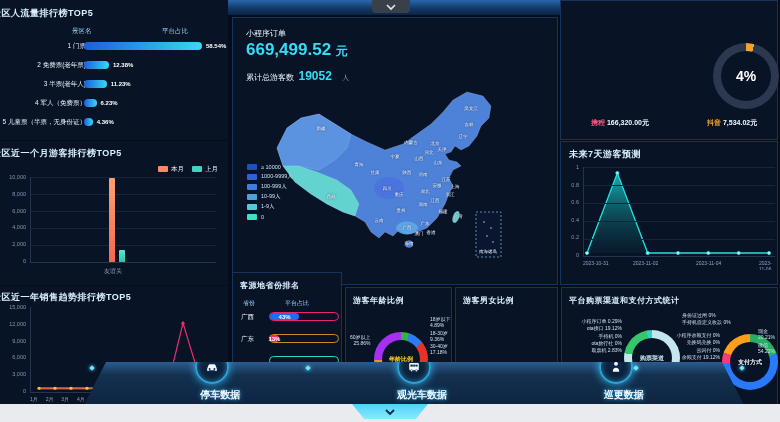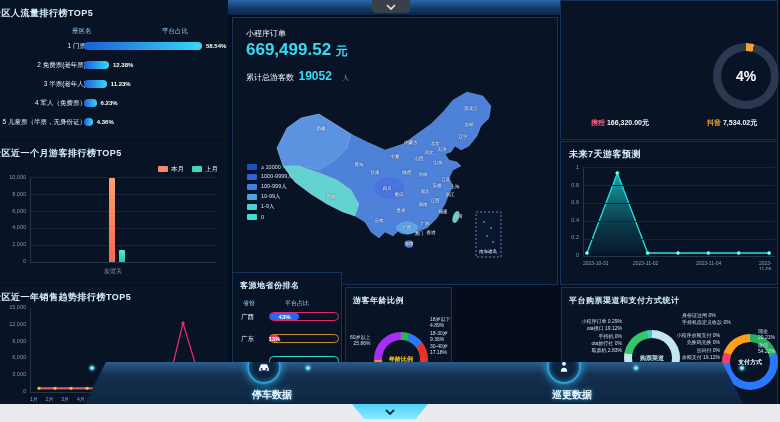--- a/index.html
+++ b/index.html
@@ -396,20 +396,23 @@
     <div><span>60岁以上</span><br><span>25.86%</span></div>
       </div>
     <div class="callout" style="position:absolute;left:84px;top:28px;">
 
     <div><span>18岁以下</span><br><span>4.89%</span></div>
         <div><span>18-30岁</span><br><span>9.36%</span></div>
         <div><span>30-40岁</span><br><span>17.18%</span></div>
       </div>
   </div>
 
+  <div class="panel" style="left:455px;top:287px;width:103px;height:118px;">
+    <div class="ptitle" style="left:7px;top:7px;font-size:8px;">游客男女比例</div>
+  </div>
 
   <div class="panel" style="left:561px;top:287px;width:217px;height:118px;">
     <div class="ptitle" style="left:7px;top:7px;font-size:8px;">平台购票渠道和支付方式统计</div>
     <div class="donut" id="channel-donut" style="left: 62px; top: 42px; width: 56px; height: 56px; background: conic-gradient(rgb(195, 230, 239) 0%, rgb(195, 230, 239) 77.76%, rgb(53, 197, 107) 77.76%, rgb(53, 197, 107) 96.88%, rgb(53, 208, 197) 96.88%, rgb(53, 208, 197) 99.71%, rgb(43, 123, 246) 99.71%, rgb(43, 123, 246) 100%);">
       <div class="hole" style="left:8px;top:8px;width:40px;height:40px;">
         <span class="donut-center t6" style="color:#bfe3ea;">购票渠道</span>
       </div>
     </div>
     <div class="callout" style="position:absolute;left:4px;top:30px;text-align:right;width:56px;">
 
@@ -454,20 +457,35 @@
               <circle cx="13" cy="12.5" r="1.2" fill="#0e2a4d"></circle>
             </svg>
           </span>
         </div>
                  <div class="nav-label">停车数据</div>
       </div>
       <div class="nav-item">
         <div class="nav-circle">
           <span>
             <svg width="16" height="16" viewBox="0 0 20 20">
+              <rect x="4" y="5" width="12" height="9" rx="1.5" fill="#f2f8ff"></rect>
+              <rect x="5.5" y="7" width="3" height="2.5" fill="#0e2a4d"></rect>
+              <rect x="9" y="7" width="3" height="2.5" fill="#0e2a4d"></rect>
+              <rect x="12.5" y="7" width="2" height="2.5" fill="#0e2a4d"></rect>
+              <circle cx="7" cy="14.5" r="1.3" fill="#f2f8ff" stroke="#0e2a4d" stroke-width="0.6"></circle>
+              <circle cx="13" cy="14.5" r="1.3" fill="#f2f8ff" stroke="#0e2a4d" stroke-width="0.6"></circle>
+            </svg>
+          </span>
+        </div>
+                 <div class="nav-label">观光车数据</div>
+      </div>
+      <div class="nav-item">
+        <div class="nav-circle">
+          <span>
+            <svg width="16" height="16" viewBox="0 0 20 20">
               <circle cx="10" cy="6" r="2.4" fill="#f2f8ff"></circle>
               <path d="M6,16 q0,-5 4,-5 q4,0 4,5 Z" fill="#f2f8ff"></path>
             </svg>
           </span>
         </div>
                  <div class="nav-label">巡更数据</div>
       </div>
     </div>
   <div class="spark" style="left:90px;top:366px;"></div>
   <div class="spark" style="left:306px;top:366px;"></div>

